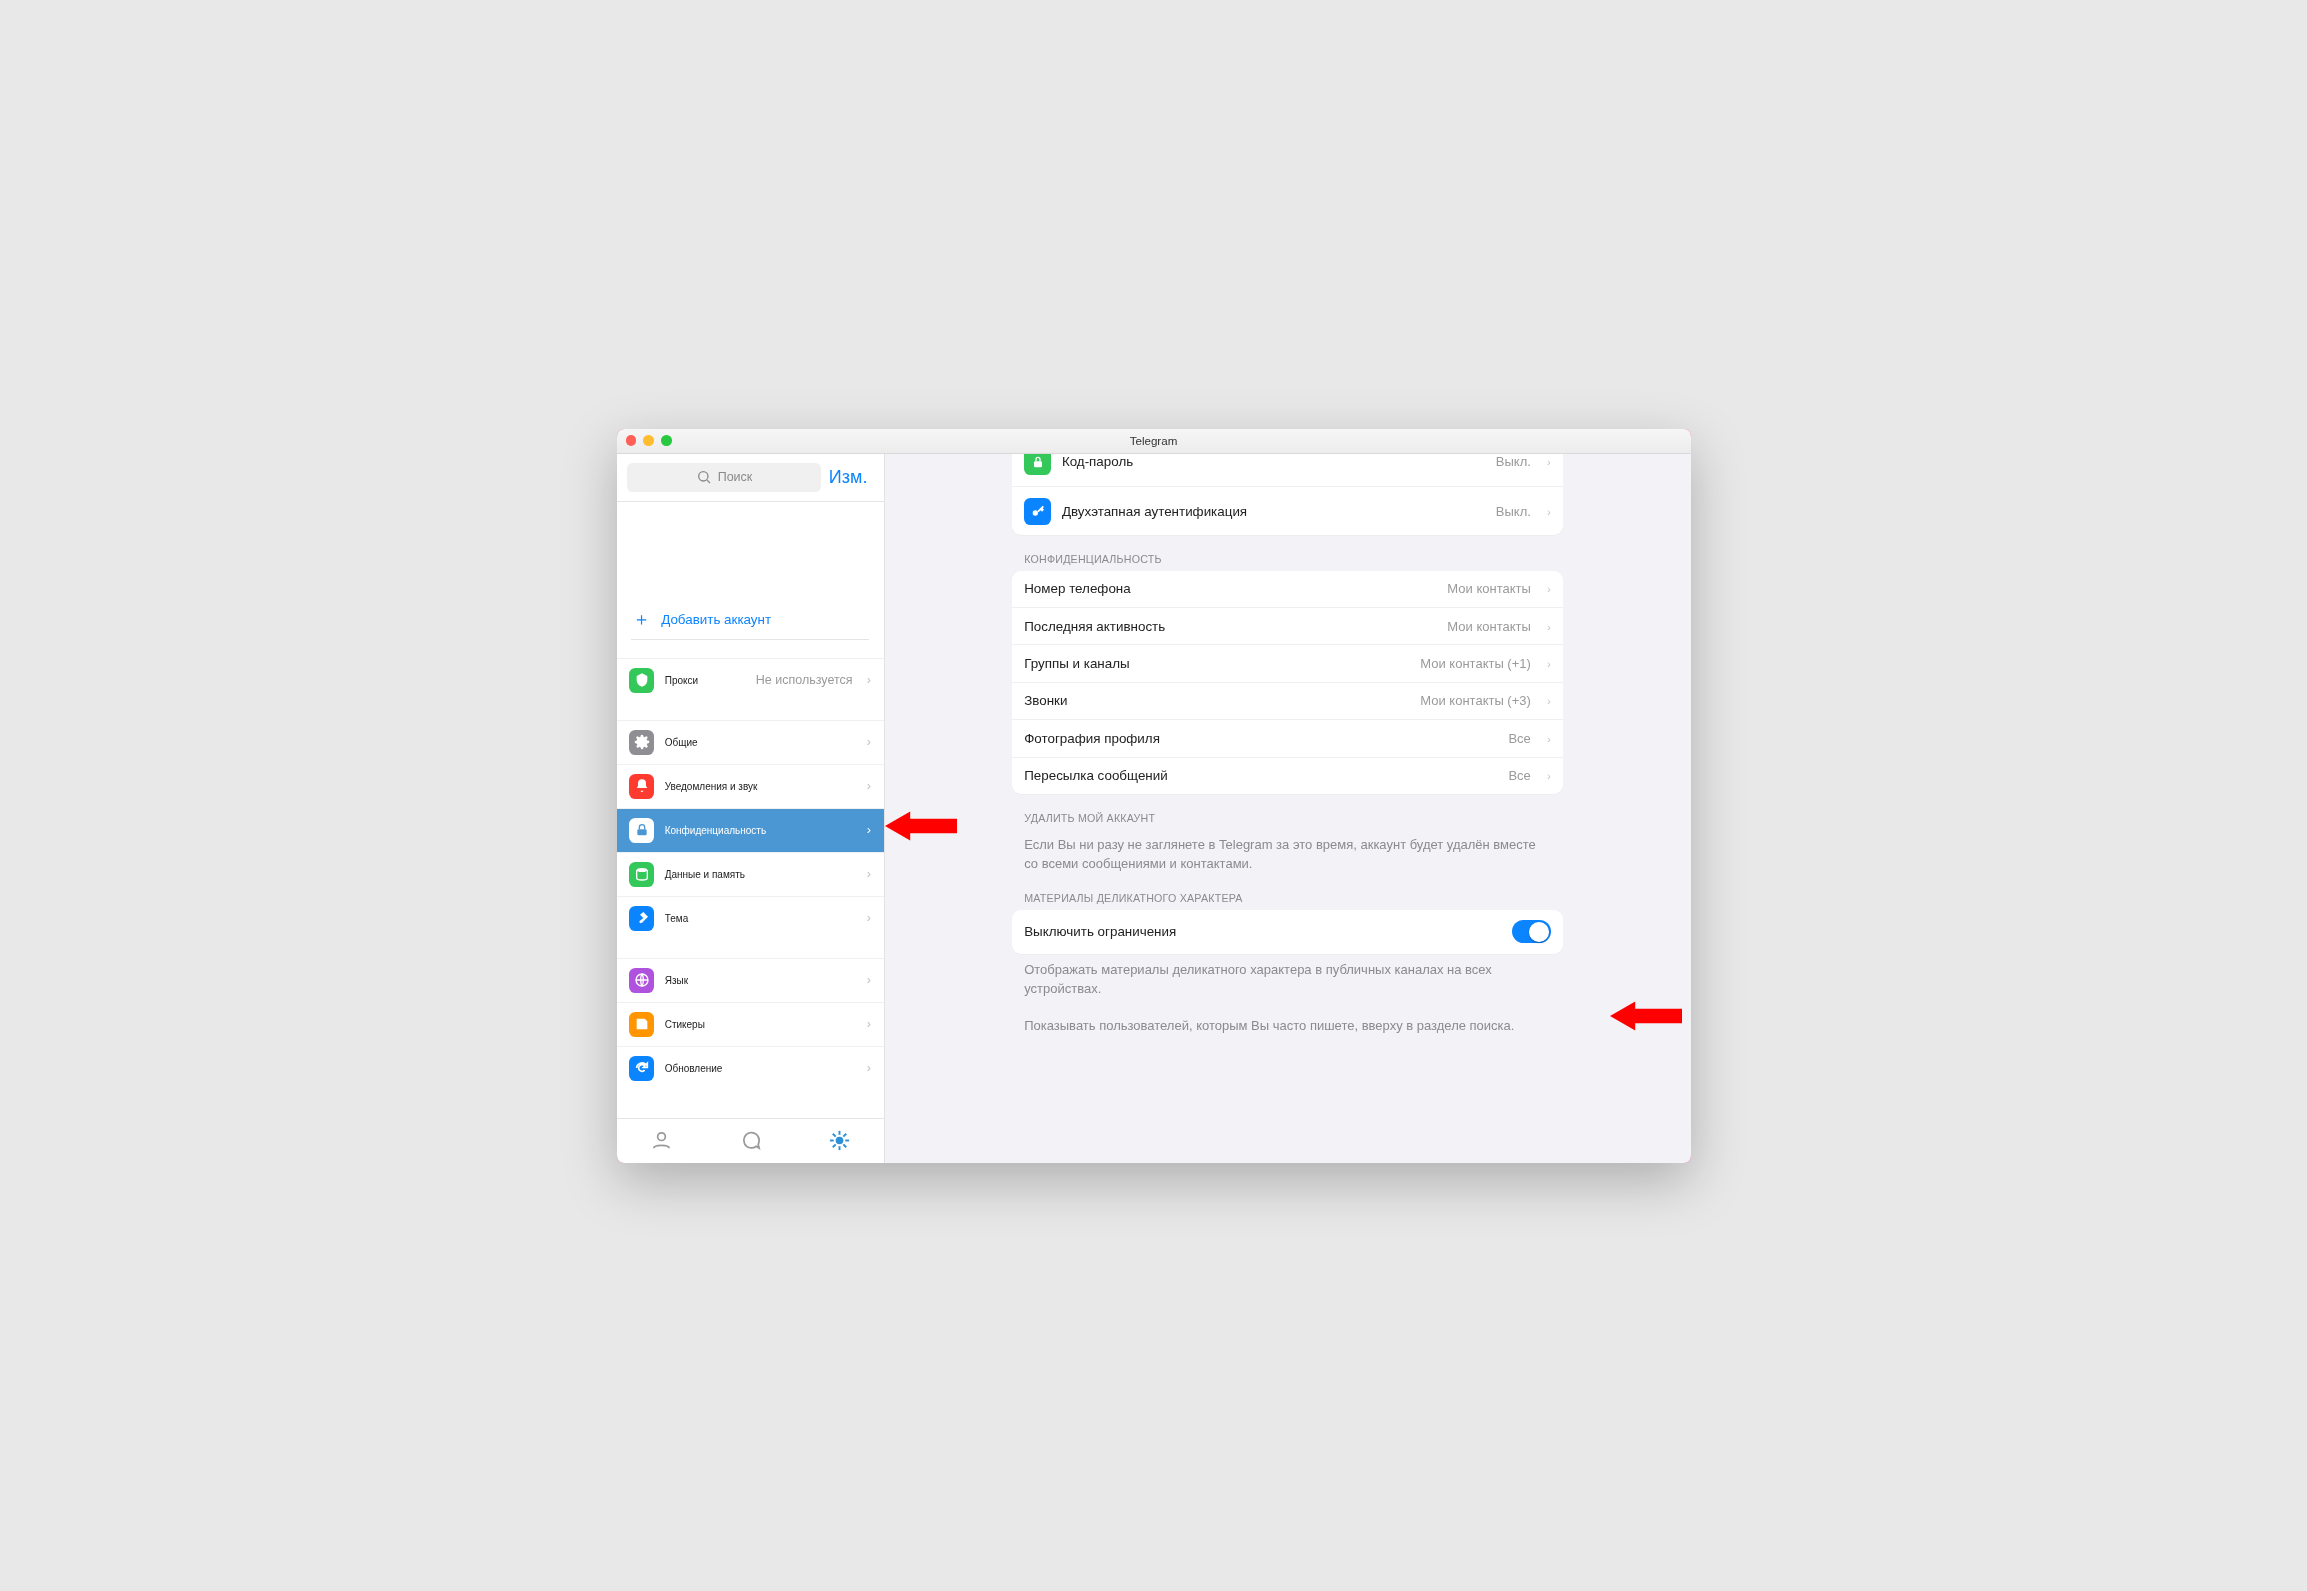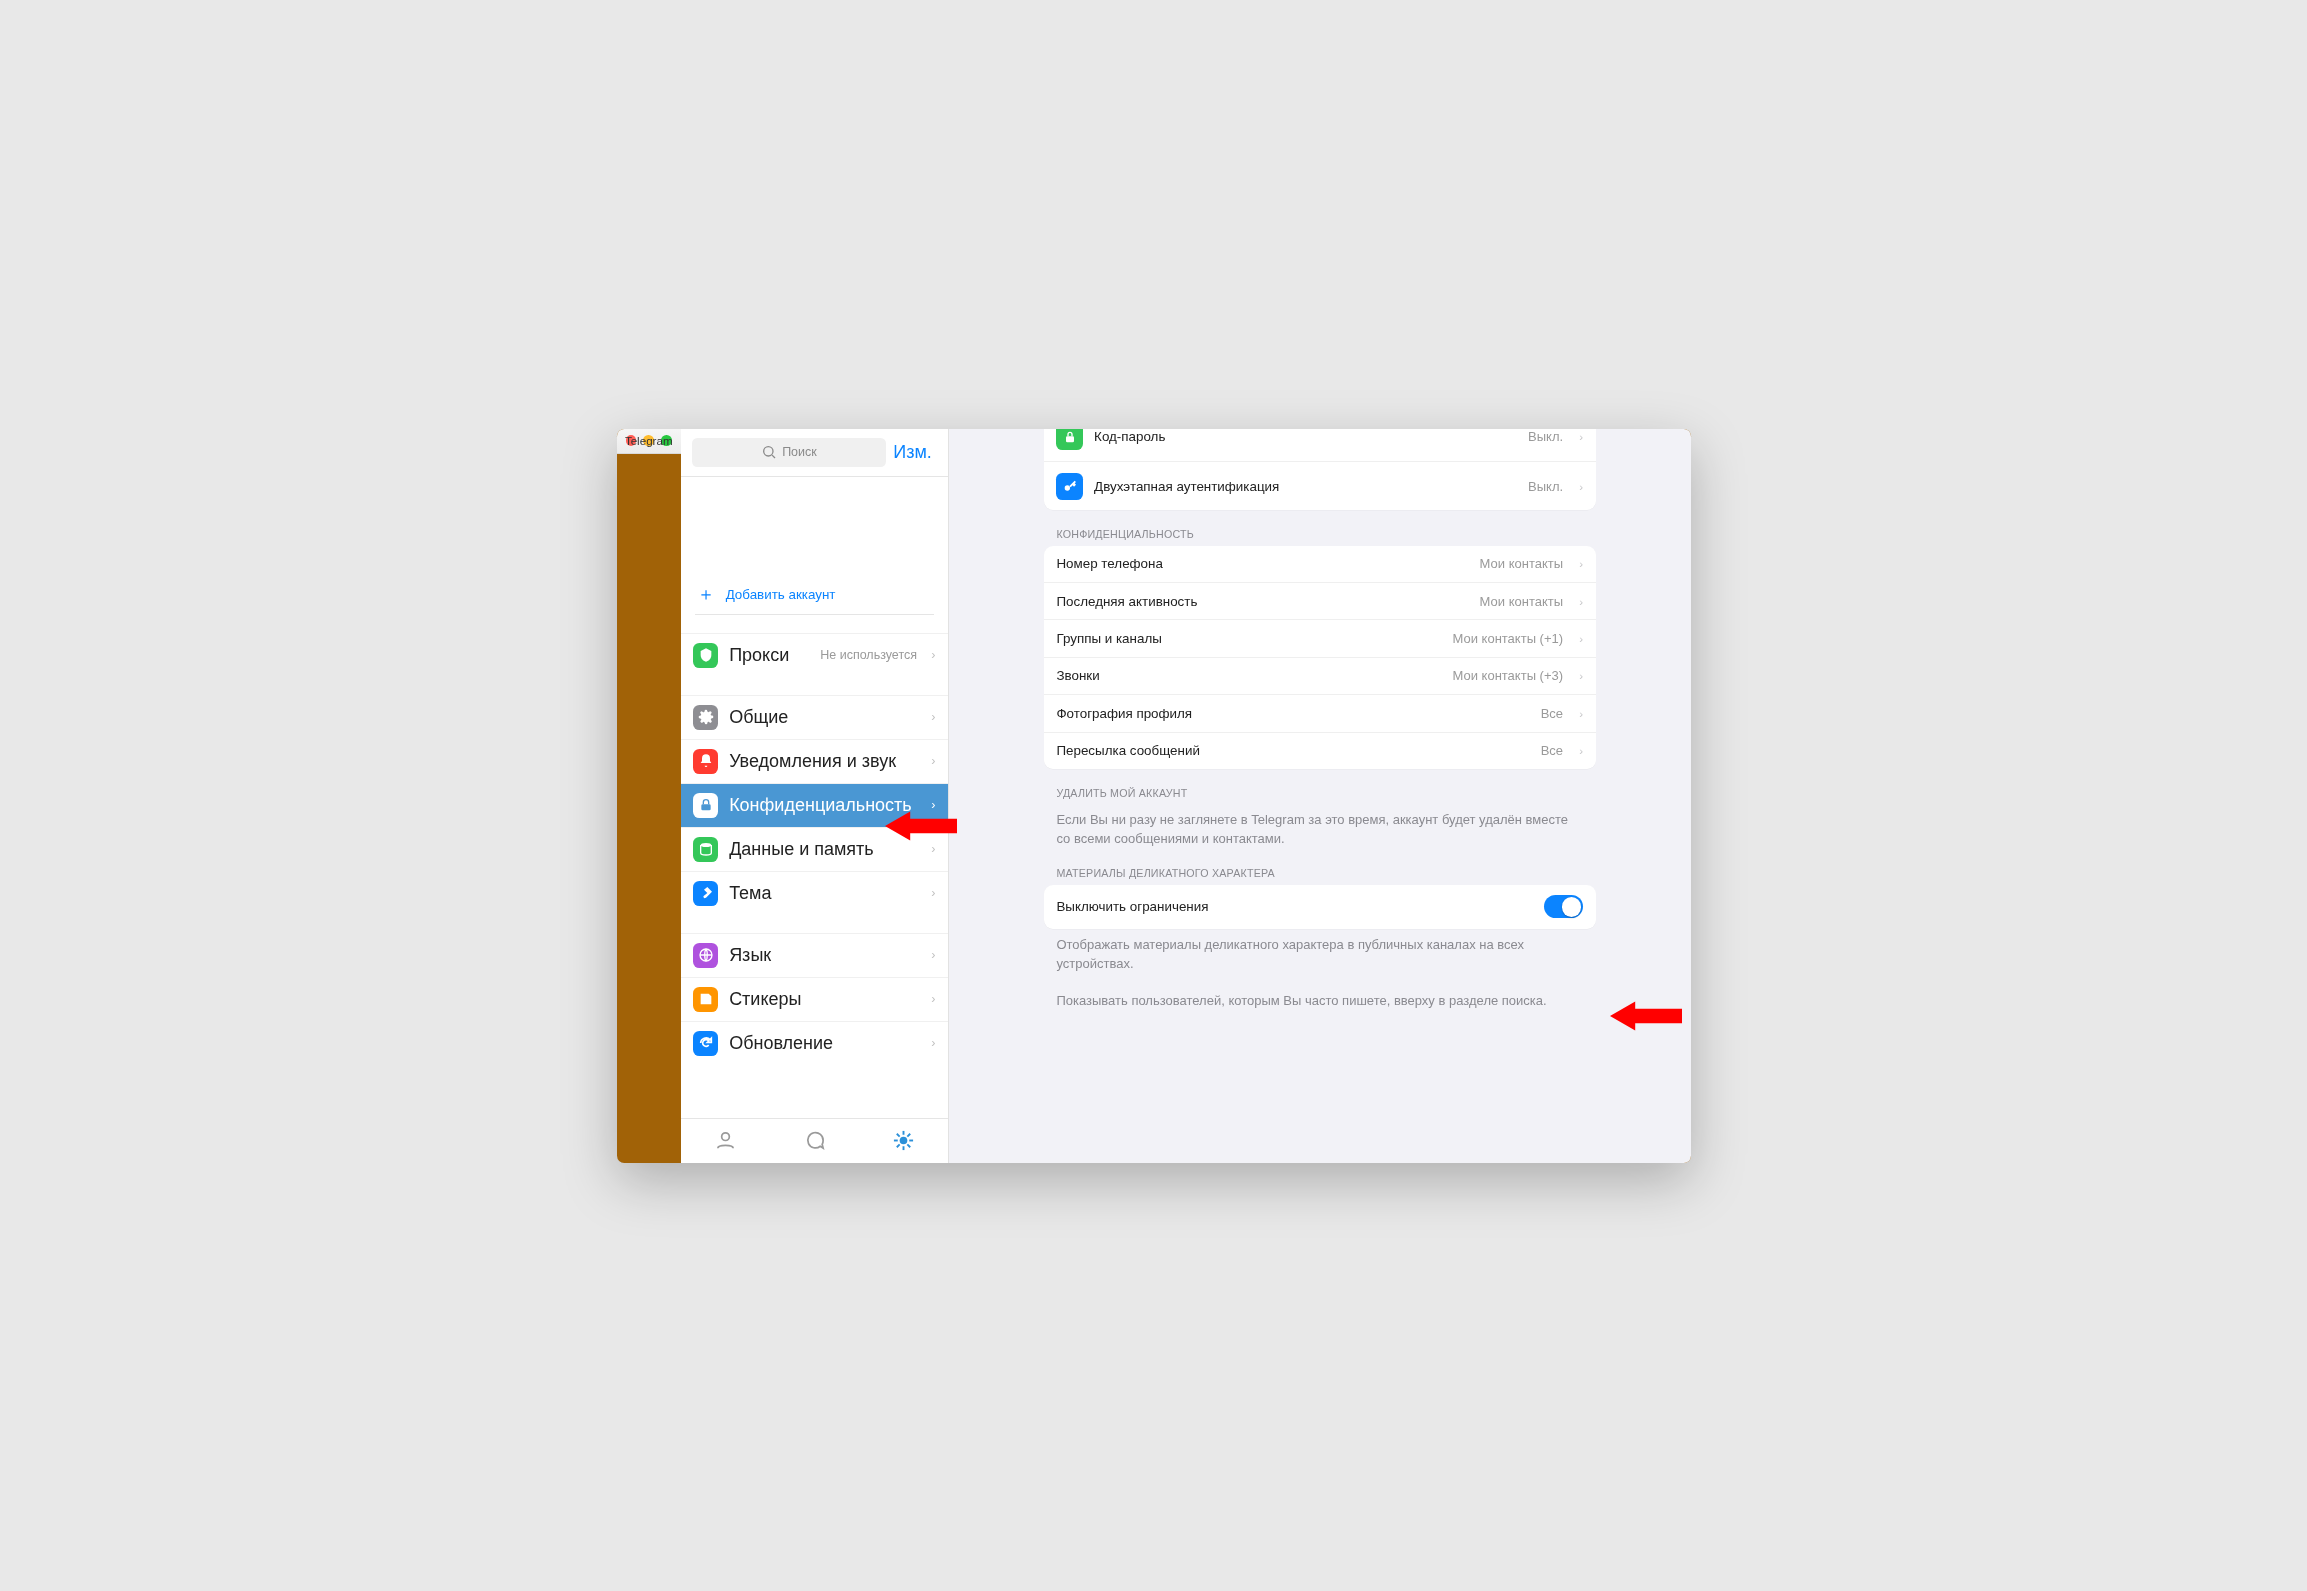--- a/index.html
+++ b/index.html
@@ -8,26 +8,26 @@
     background: #e8e8e8;
     display: flex;
     align-items: center;
     justify-content: center;
     min-height: 100vh;
     padding: 36px;
   }
   .window {
     width: 1074px;
     height: 734px;
-    background: #a16207;
+    background: #ec4899;
     border-radius: 7.2px;
     box-shadow: 0 18px 54px rgba(0,0,0,0.25);
     overflow: hidden;
     display: flex;
-    flex-direction: row;
+    flex-direction: column;
     position: relative;
   }
   .titlebar {
     height: 25px;
     background: linear-gradient(#f6f6f6,#ececec);
     border-bottom: 0.9px solid #d9d9d9;
     display: flex;
     align-items: center;
     padding: 0 9px;
     position: relative;
@@ -68,21 +68,21 @@
     cursor:pointer;
     position:relative;
     border-top:0.9px solid #f0f0f0;
   }
   .row:first-child{border-top:none;}
   .row .icon {
     width:25px; height:25px; border-radius:6.3px;
     display:flex; align-items:center; justify-content:center;
     color:#fff; flex:0 0 25px;
   }
-  .row .label { font-size:18px; color:#222; flex:1; }
+  .row .label { font-size:10px; color:#222; flex:1; }
   .row .val { font-size:12.5px; color:#9a9a9a; }
   .row .chev { color:#c0c0c0; font-size:12.5px; margin-left:3.6px;}
   .row.active { background:#4a97d3; }
   .row.active .label { color:#fff; }
   .row.active .chev { color:#fff; }
   .section-gap { height:18px; }
   .sidebar-bottom {
     height:45px; border-top:0.9px solid #e5e5e5;
     display:flex; align-items:center; justify-content:space-around;
     color:#9a9a9a;

